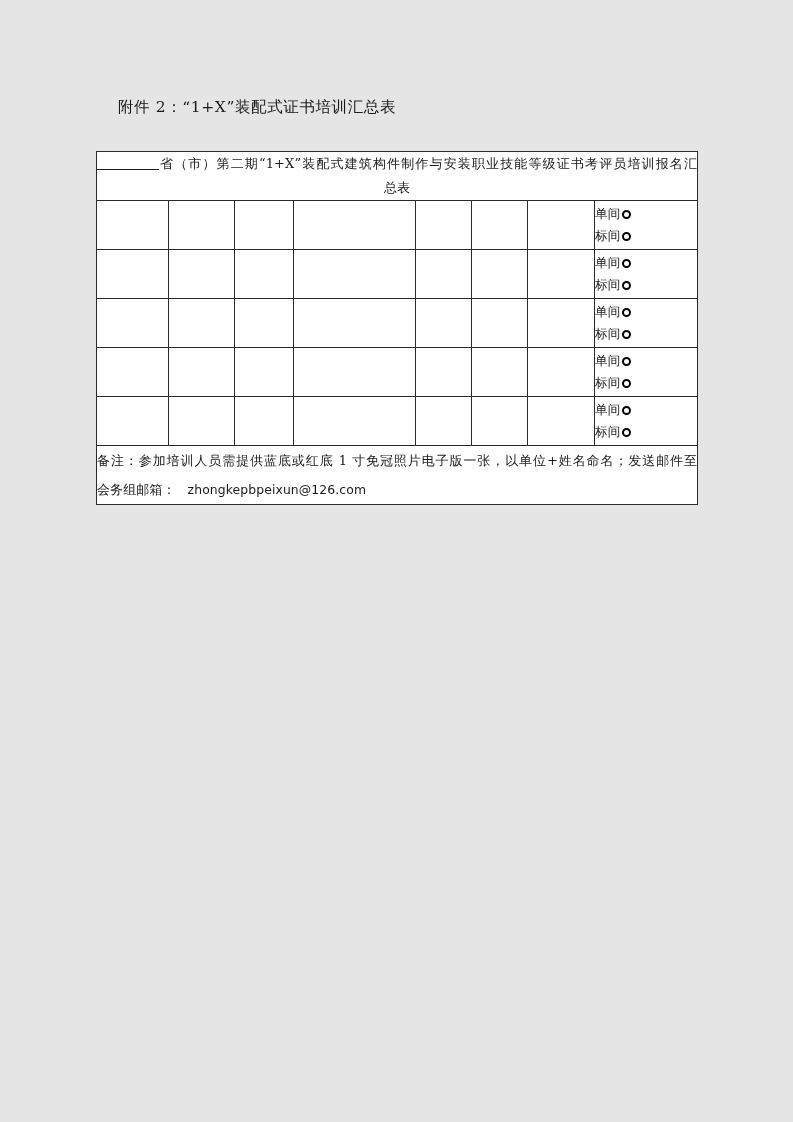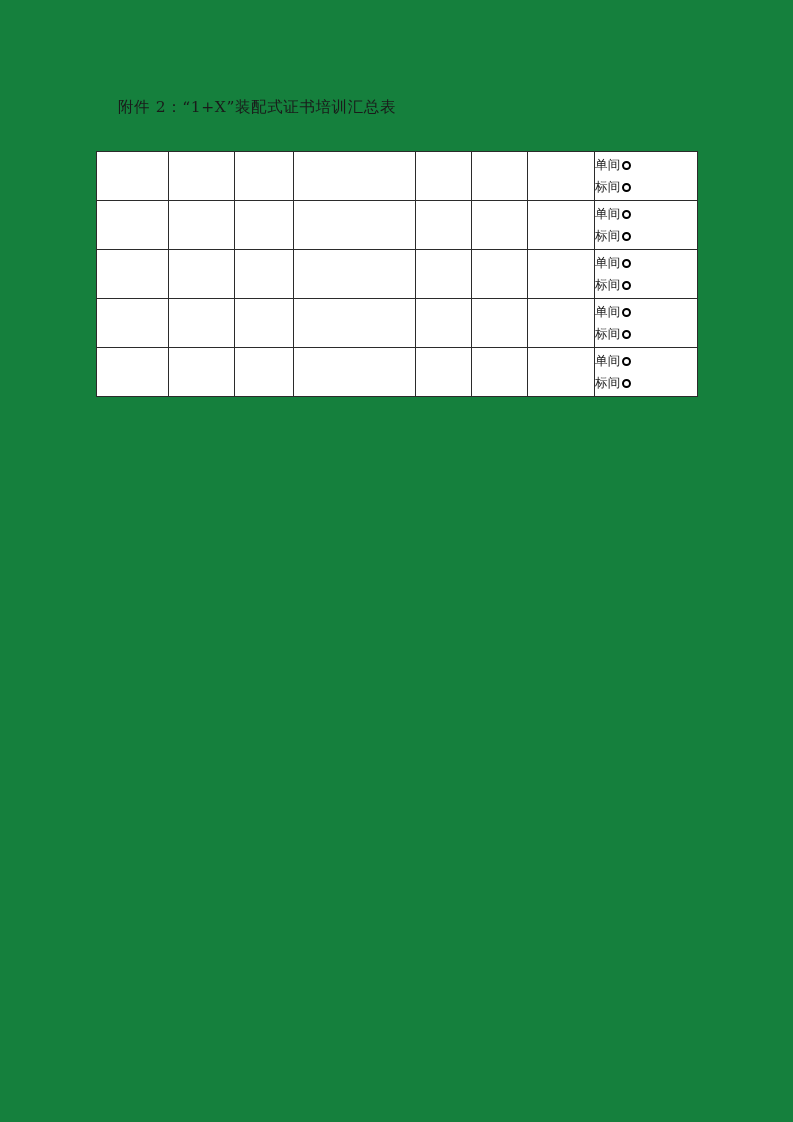--- a/index.html
+++ b/index.html
@@ -12,21 +12,21 @@
     height: 1122px;
     position: relative;
     font-family: "DejaVu Serif", "Liberation Serif", serif;
     color: #1a1a1a;
     -webkit-font-smoothing: antialiased;
   }
 
   .page {
     position: absolute;
     inset: 0;
-    background: #15803d;
+    background: #e5e5e5;
   }
 
   
   .doc-heading {
     position: absolute;
     left: 118px;
     top: 96px;
     font-family: "DejaVu Serif", "Liberation Serif", serif;
     font-size: 15.5px;
     letter-spacing: 0.6px;
@@ -150,89 +150,101 @@
       <col style="width:66px">
       <col style="width:59px">
       <col style="width:122px">
       <col style="width:56px">
       <col style="width:56px">
       <col style="width:67px">
       <col style="width:103px">
     </colgroup>
     <tbody>
 
-
-
-      <tr>
-        <td class="data-cell"></td>
-        <td class="data-cell"></td>
-        <td class="data-cell"></td>
-        <td class="data-cell"></td>
-        <td class="data-cell"></td>
-        <td class="data-cell"></td>
-        <td class="data-cell"></td>
-        <td class="lodging-cell">
-          <span class="lodging-opt"><span>单间</span><span class="opt-ring"></span></span>
-          <span class="lodging-opt"><span>标间</span><span class="opt-ring"></span></span>
-        </td>
-      </tr>
-
-      <tr>
-        <td class="data-cell"></td>
-        <td class="data-cell"></td>
-        <td class="data-cell"></td>
-        <td class="data-cell"></td>
-        <td class="data-cell"></td>
-        <td class="data-cell"></td>
-        <td class="data-cell"></td>
-        <td class="lodging-cell">
-          <span class="lodging-opt"><span>单间</span><span class="opt-ring"></span></span>
-          <span class="lodging-opt"><span>标间</span><span class="opt-ring"></span></span>
-        </td>
-      </tr>
-
-      <tr>
-        <td class="data-cell"></td>
-        <td class="data-cell"></td>
-        <td class="data-cell"></td>
-        <td class="data-cell"></td>
-        <td class="data-cell"></td>
-        <td class="data-cell"></td>
-        <td class="data-cell"></td>
-        <td class="lodging-cell">
-          <span class="lodging-opt"><span>单间</span><span class="opt-ring"></span></span>
-          <span class="lodging-opt"><span>标间</span><span class="opt-ring"></span></span>
-        </td>
-      </tr>
-
-      <tr>
-        <td class="data-cell"></td>
-        <td class="data-cell"></td>
-        <td class="data-cell"></td>
-        <td class="data-cell"></td>
-        <td class="data-cell"></td>
-        <td class="data-cell"></td>
-        <td class="data-cell"></td>
-        <td class="lodging-cell">
-          <span class="lodging-opt"><span>单间</span><span class="opt-ring"></span></span>
-          <span class="lodging-opt"><span>标间</span><span class="opt-ring"></span></span>
-        </td>
-      </tr>
-
-      <tr>
-        <td class="data-cell"></td>
-        <td class="data-cell"></td>
-        <td class="data-cell"></td>
-        <td class="data-cell"></td>
-        <td class="data-cell"></td>
-        <td class="data-cell"></td>
-        <td class="data-cell"></td>
-        <td class="lodging-cell">
-          <span class="lodging-opt"><span>单间</span><span class="opt-ring"></span></span>
-          <span class="lodging-opt"><span>标间</span><span class="opt-ring"></span></span>
-        </td>
-      </tr>
-
+      <tr>
+        <td class="tbl-title-cell" colspan="8">
+          <span class="ttl-line"><span class="blank-underline"></span><span>省（市）第二期“1+X”装配式建筑构件制作与安装职业技能等级证书考评员培训报名汇</span></span>
+          <span class="ttl-line2">总表</span>
+        </td>
+      </tr>
+
+
+      <tr>
+        <td class="data-cell"></td>
+        <td class="data-cell"></td>
+        <td class="data-cell"></td>
+        <td class="data-cell"></td>
+        <td class="data-cell"></td>
+        <td class="data-cell"></td>
+        <td class="data-cell"></td>
+        <td class="lodging-cell">
+          <span class="lodging-opt"><span>单间</span><span class="opt-ring"></span></span>
+          <span class="lodging-opt"><span>标间</span><span class="opt-ring"></span></span>
+        </td>
+      </tr>
+
+      <tr>
+        <td class="data-cell"></td>
+        <td class="data-cell"></td>
+        <td class="data-cell"></td>
+        <td class="data-cell"></td>
+        <td class="data-cell"></td>
+        <td class="data-cell"></td>
+        <td class="data-cell"></td>
+        <td class="lodging-cell">
+          <span class="lodging-opt"><span>单间</span><span class="opt-ring"></span></span>
+          <span class="lodging-opt"><span>标间</span><span class="opt-ring"></span></span>
+        </td>
+      </tr>
+
+      <tr>
+        <td class="data-cell"></td>
+        <td class="data-cell"></td>
+        <td class="data-cell"></td>
+        <td class="data-cell"></td>
+        <td class="data-cell"></td>
+        <td class="data-cell"></td>
+        <td class="data-cell"></td>
+        <td class="lodging-cell">
+          <span class="lodging-opt"><span>单间</span><span class="opt-ring"></span></span>
+          <span class="lodging-opt"><span>标间</span><span class="opt-ring"></span></span>
+        </td>
+      </tr>
+
+      <tr>
+        <td class="data-cell"></td>
+        <td class="data-cell"></td>
+        <td class="data-cell"></td>
+        <td class="data-cell"></td>
+        <td class="data-cell"></td>
+        <td class="data-cell"></td>
+        <td class="data-cell"></td>
+        <td class="lodging-cell">
+          <span class="lodging-opt"><span>单间</span><span class="opt-ring"></span></span>
+          <span class="lodging-opt"><span>标间</span><span class="opt-ring"></span></span>
+        </td>
+      </tr>
+
+      <tr>
+        <td class="data-cell"></td>
+        <td class="data-cell"></td>
+        <td class="data-cell"></td>
+        <td class="data-cell"></td>
+        <td class="data-cell"></td>
+        <td class="data-cell"></td>
+        <td class="data-cell"></td>
+        <td class="lodging-cell">
+          <span class="lodging-opt"><span>单间</span><span class="opt-ring"></span></span>
+          <span class="lodging-opt"><span>标间</span><span class="opt-ring"></span></span>
+        </td>
+      </tr>
+
+      <tr>
+        <td class="remarks-cell" colspan="8">
+          <span class="remarks-line1">备注：参加培训人员需提供蓝底或红底 1 寸免冠照片电子版一张，以单位+姓名命名；发送邮件至</span>
+          <span class="remarks-line2"><span>会务组邮箱：</span><span class="email-text">zhongkepbpeixun@126.com</span></span>
+        </td>
+      </tr>
 
     </tbody>
   </table>
 
 </div>
 
 </body></html>

